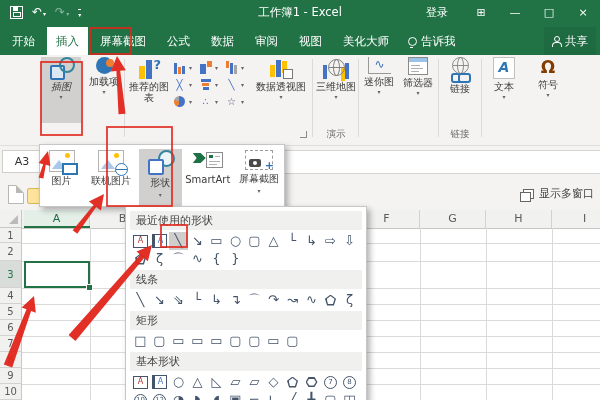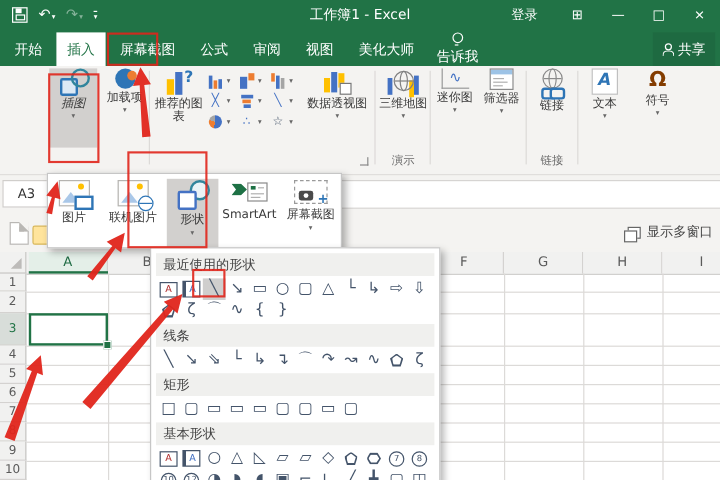--- a/index.html
+++ b/index.html
@@ -17,21 +17,21 @@
   .car7{font-size:6px;color:#fff;margin-left:1px;}
   .qcust{border-top:1px solid #fff;font-size:6px;line-height:5px;padding-top:2px;}
   .ttl{position:absolute;left:0;right:0;top:0;height:25px;line-height:25px;text-align:center;font-size:11.5px;color:#fff;pointer-events:none;}
   .trt{position:absolute;right:0;top:0;height:25px;display:flex;align-items:center;gap:0;}
   .signin{padding:0 16px;font-size:11px;text-align:center;}
   .wbtn{width:34px;text-align:center;font-size:11px;line-height:25px;}
   
   .tabrow{position:absolute;left:0;top:25px;right:0;height:30px;background:#217346;display:flex;align-items:flex-end;}
   .tab{color:#fff;font-size:11.5px;padding:0 9px;height:28px;line-height:28px;margin-left:3px;}
   .tab.active{background:#fff;color:#217346;}
-  .tellme{display:flex;align-items:center;gap:4px;color:#fff;font-size:11.5px;height:28px;margin-left:10px;flex-direction:column;}
+  .tellme{display:flex;align-items:center;gap:4px;color:#fff;font-size:11.5px;height:28px;margin-left:10px;}
   .bulb{width:7px;height:7px;border:1px solid #fff;border-radius:50%;position:relative;}
   .bulb::after{content:"";position:absolute;left:1px;top:7px;width:3px;height:2px;border-bottom:1px solid #fff;}
   .share{position:absolute;right:4px;bottom:0;height:28px;display:flex;align-items:center;gap:4px;color:#fff;font-size:11.5px;padding:0 8px;background:#1e6a41;}
   .person{width:9px;height:10px;position:relative;}
   .person::before{content:"";position:absolute;left:2px;top:0;width:4px;height:4px;border:1px solid #fff;border-radius:50%;}
   .person::after{content:"";position:absolute;left:0;top:6px;width:8px;height:4px;border:1px solid #fff;border-radius:4px 4px 0 0;border-bottom:none;}
   
   .ribbon{position:absolute;left:0;top:55px;right:0;height:90px;background:#f4f3f1;border-bottom:1px solid #e0dedc;z-index:5;}
   .bb{position:absolute;top:2px;height:66px;display:flex;flex-direction:column;align-items:center;justify-content:flex-start;gap:2px;}
   .bb .lbl{font-size:10px;line-height:11px;color:#3a3a3a;text-align:center;}
@@ -187,20 +187,21 @@
       <span class="wbtn">×</span>
     </div>
   </div>
 
   <div class="tabrow">
     <div style="display:flex;align-items:flex-end;">
         <div class="tab">开始</div>
         <div class="tab active">插入</div>
         <div class="tab">屏幕截图</div>
         <div class="tab">公式</div>
+        <div class="tab">数据</div>
         <div class="tab">审阅</div>
         <div class="tab">视图</div>
         <div class="tab">美化大师</div>
       </div>
     <div class="tellme">
       <span class="bulb"></span>
       <span>告诉我</span>
     </div>
     <div class="share">
       <span class="person"></span>

